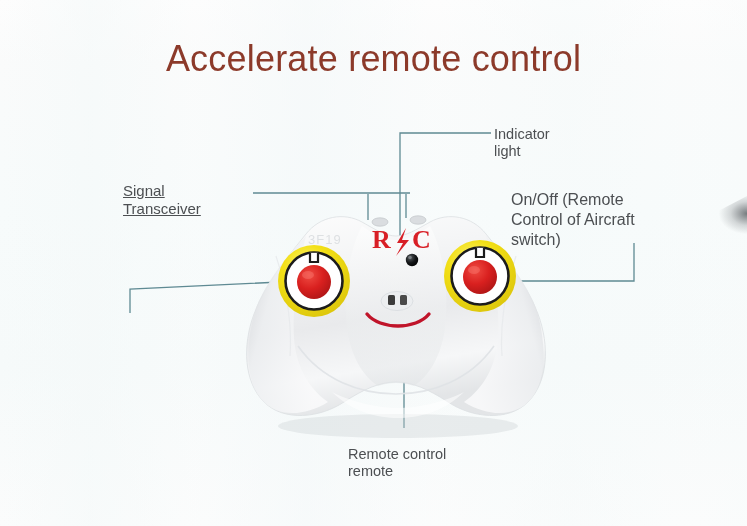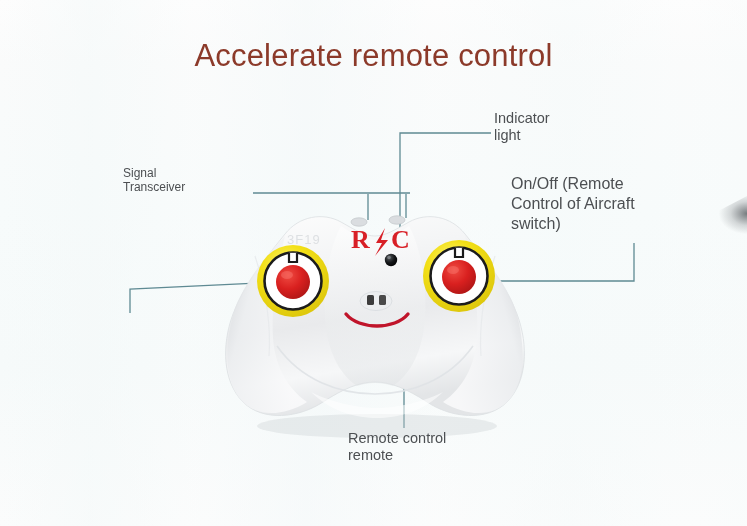--- a/index.html
+++ b/index.html
@@ -47,42 +47,44 @@
     pointer-events: none;
   }
 
   
   #title {
     position: absolute;
     left: 0;
     top: 38px;
     width: 747px;
     text-align: center;
-    font-size: 31px;
+    font-size: 36px;
     letter-spacing: 0.2px;
     color: #8c3a2a;
     white-space: nowrap;
   }
 
   
   .callout {
     position: absolute;
     color: #4c4f52;
     line-height: 1.18;
     white-space: pre-line;
+    margin-top: 16px;
   }
   #label-indicator {
     left: 494px;
     top: 110px;
     font-size: 14.5px;
   }
   #label-signal {
     left: 123px;
     top: 166px;
-    font-size: 12px;
+    font-size: 15px;
+    text-decoration: underline;
   }
   #label-onoff {
     left: 511px;
     top: 174px;
     font-size: 16px;
     line-height: 1.24;
   }
   #label-accel {
     left: 26px;
     top: 317px;
@@ -98,21 +100,21 @@
   
   #leaders {
     position: absolute;
     inset: 0;
     pointer-events: none;
   }
 
   
   #controller {
     position: absolute;
-    left: 215px;
+    left: 236px;
     top: 196px;
     width: 320px;
     height: 242px;
   }
   #controller svg { display: block; }
 </style>
 </head>
 <body>
 
 <div id="page">

